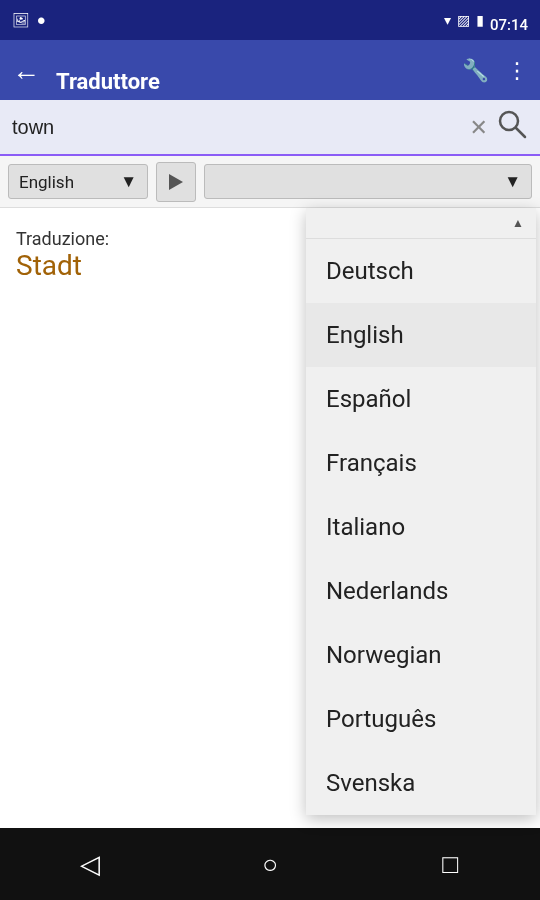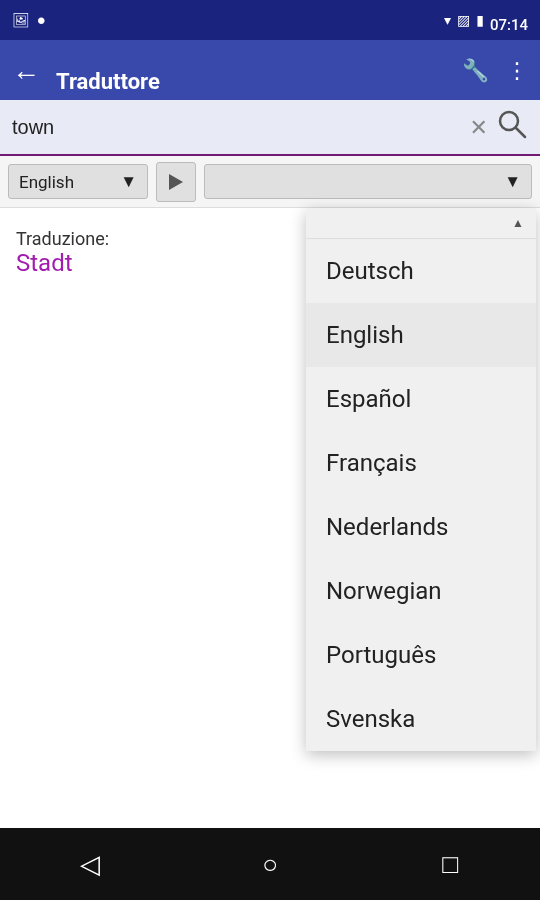--- a/index.html
+++ b/index.html
@@ -79,21 +79,21 @@
 
     
     .search-bar {
       width: 100%;
       height: 56px;
       background: #e8eaf6;
       display: flex;
       align-items: center;
       padding: 0 12px;
       gap: 8px;
-      border-bottom: 2px solid #701a75;
+      border-bottom: 2px solid #8b5cf6;
     }
     .search-input {
       flex: 1;
       border: none;
       background: transparent;
       font-size: 20px;
       color: #222;
       outline: none;
     }
     .search-clear {
@@ -172,22 +172,22 @@
     .main-content {
       width: 100%;
       background: #fff;
       padding: 20px 16px;
     }
     .translation-label {
       font-size: 18px;
       color: #333;
     }
     .translation-result {
-      font-size: 24px;
-      color: #a21caf;
+      font-size: 28px;
+      color: #a16207;
       text-decoration: none;
       cursor: pointer;
     }
 
     
     .dropdown-overlay {
       position: absolute;
       top: 208px;
       left: 306px;
       width: 230px;
@@ -312,20 +312,21 @@
 <div class="dropdown-overlay">
   <div class="dropdown-header">
     <span class="dropdown-header-arrow">▲</span>
   </div>
 
   <div id="dropdown-items-container">
       <div class="dropdown-item">Deutsch</div>
       <div class="dropdown-item selected">English</div>
       <div class="dropdown-item">Español</div>
       <div class="dropdown-item">Français</div>
+      <div class="dropdown-item">Italiano</div>
       <div class="dropdown-item">Nederlands</div>
       <div class="dropdown-item">Norwegian</div>
       <div class="dropdown-item">Português</div>
       <div class="dropdown-item">Svenska</div>
     </div>
 </div>
 
 <div class="bottom-nav">
   <span class="nav-btn">◁</span>
   <span class="nav-btn">○</span>

